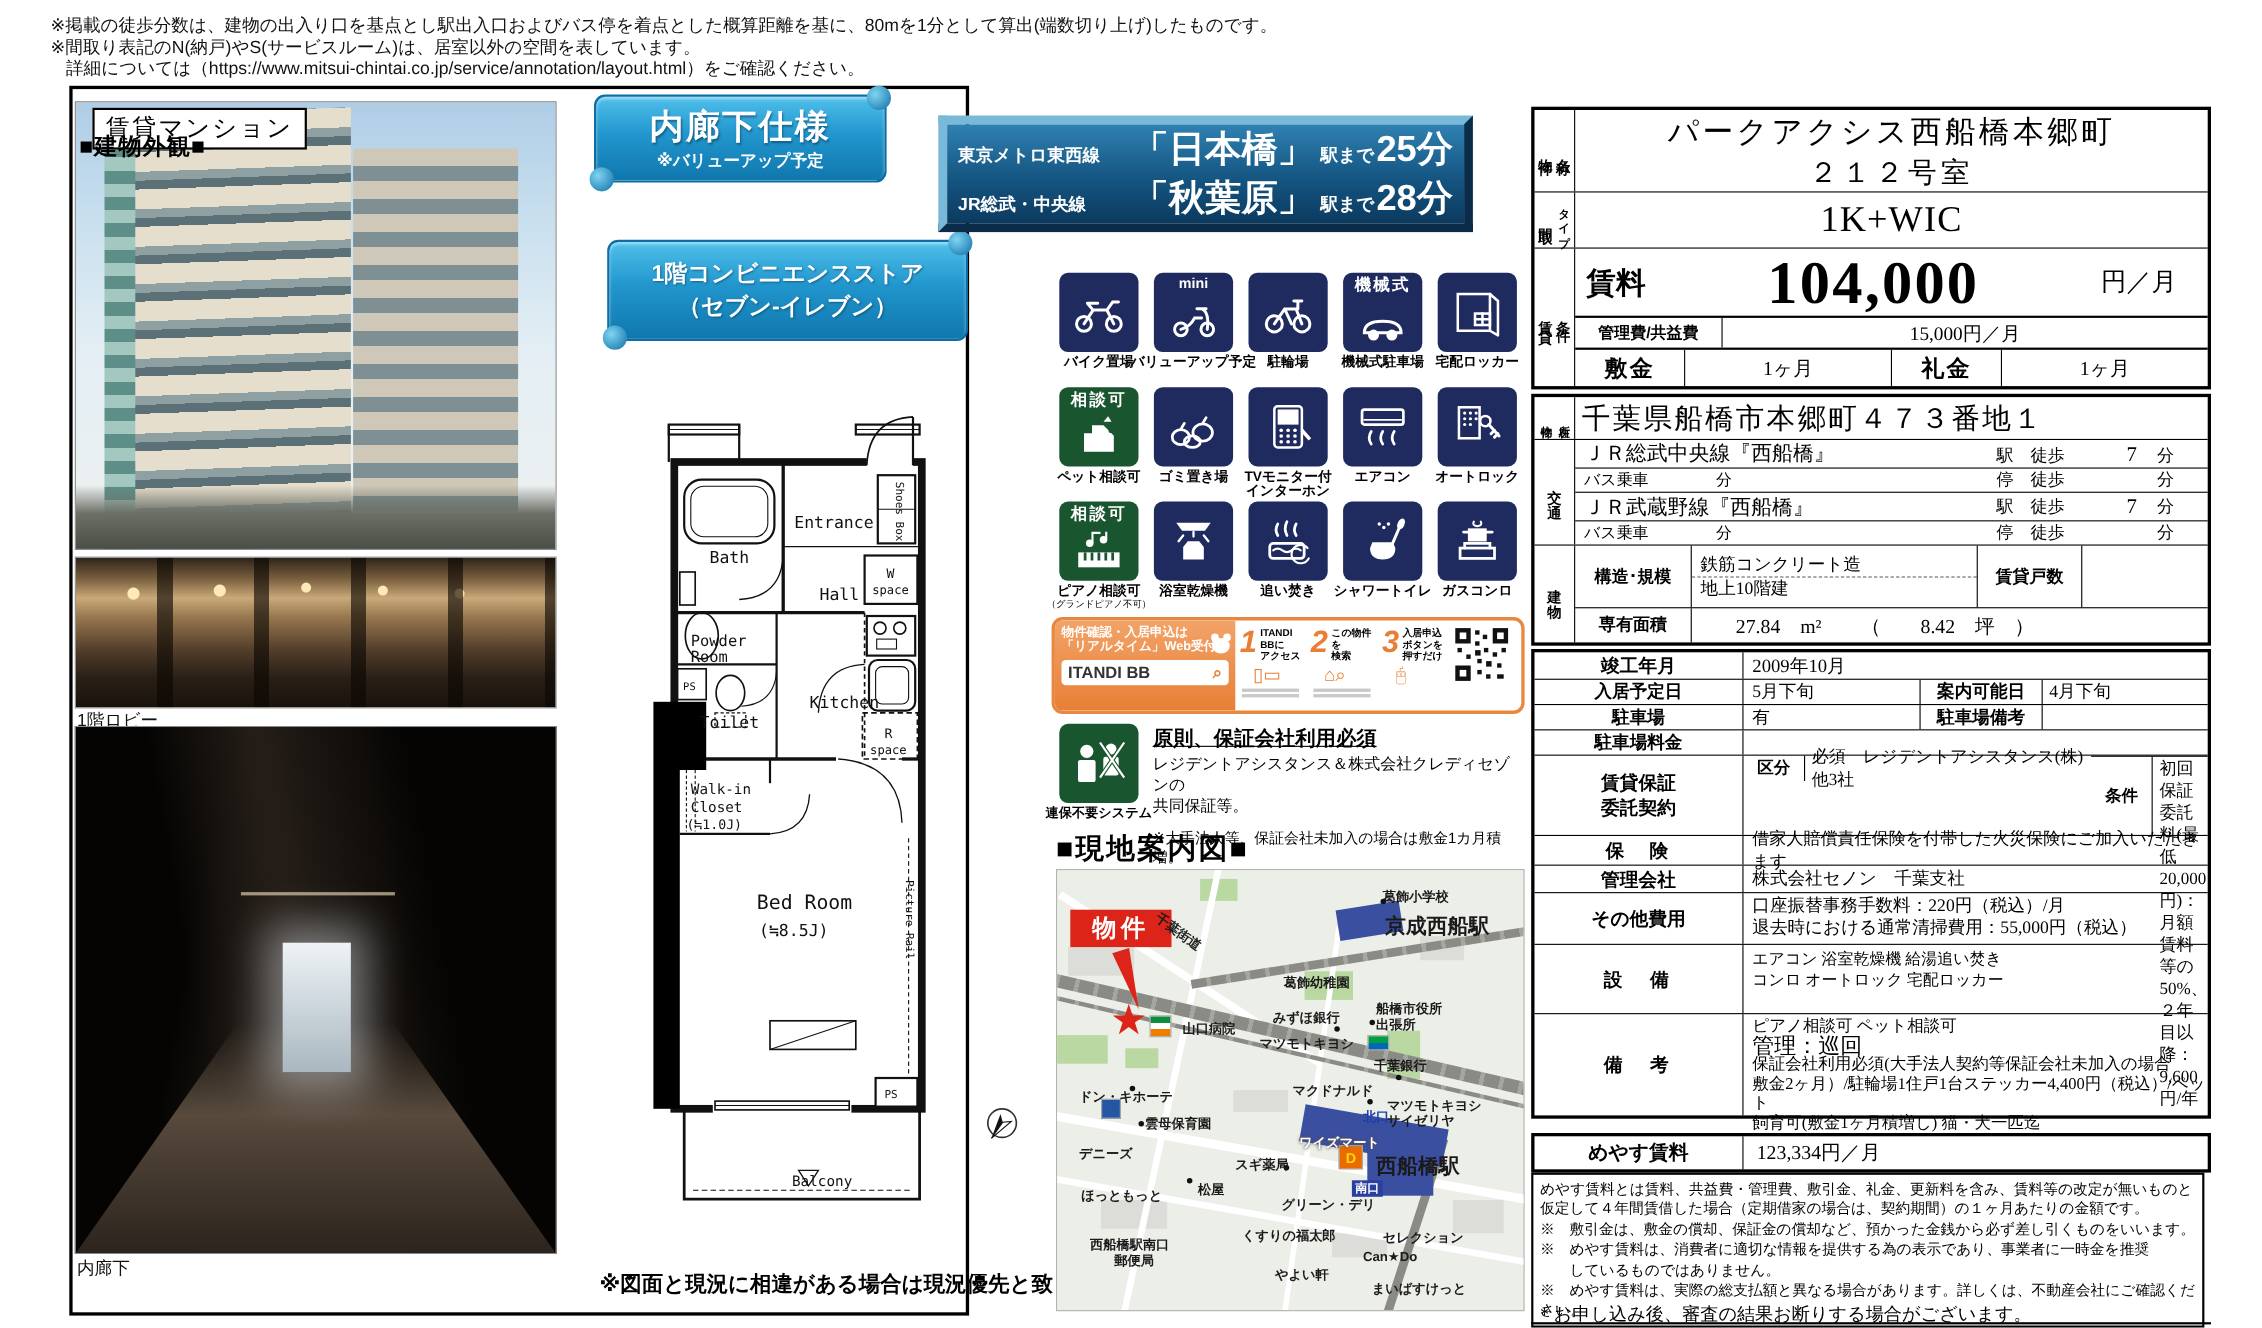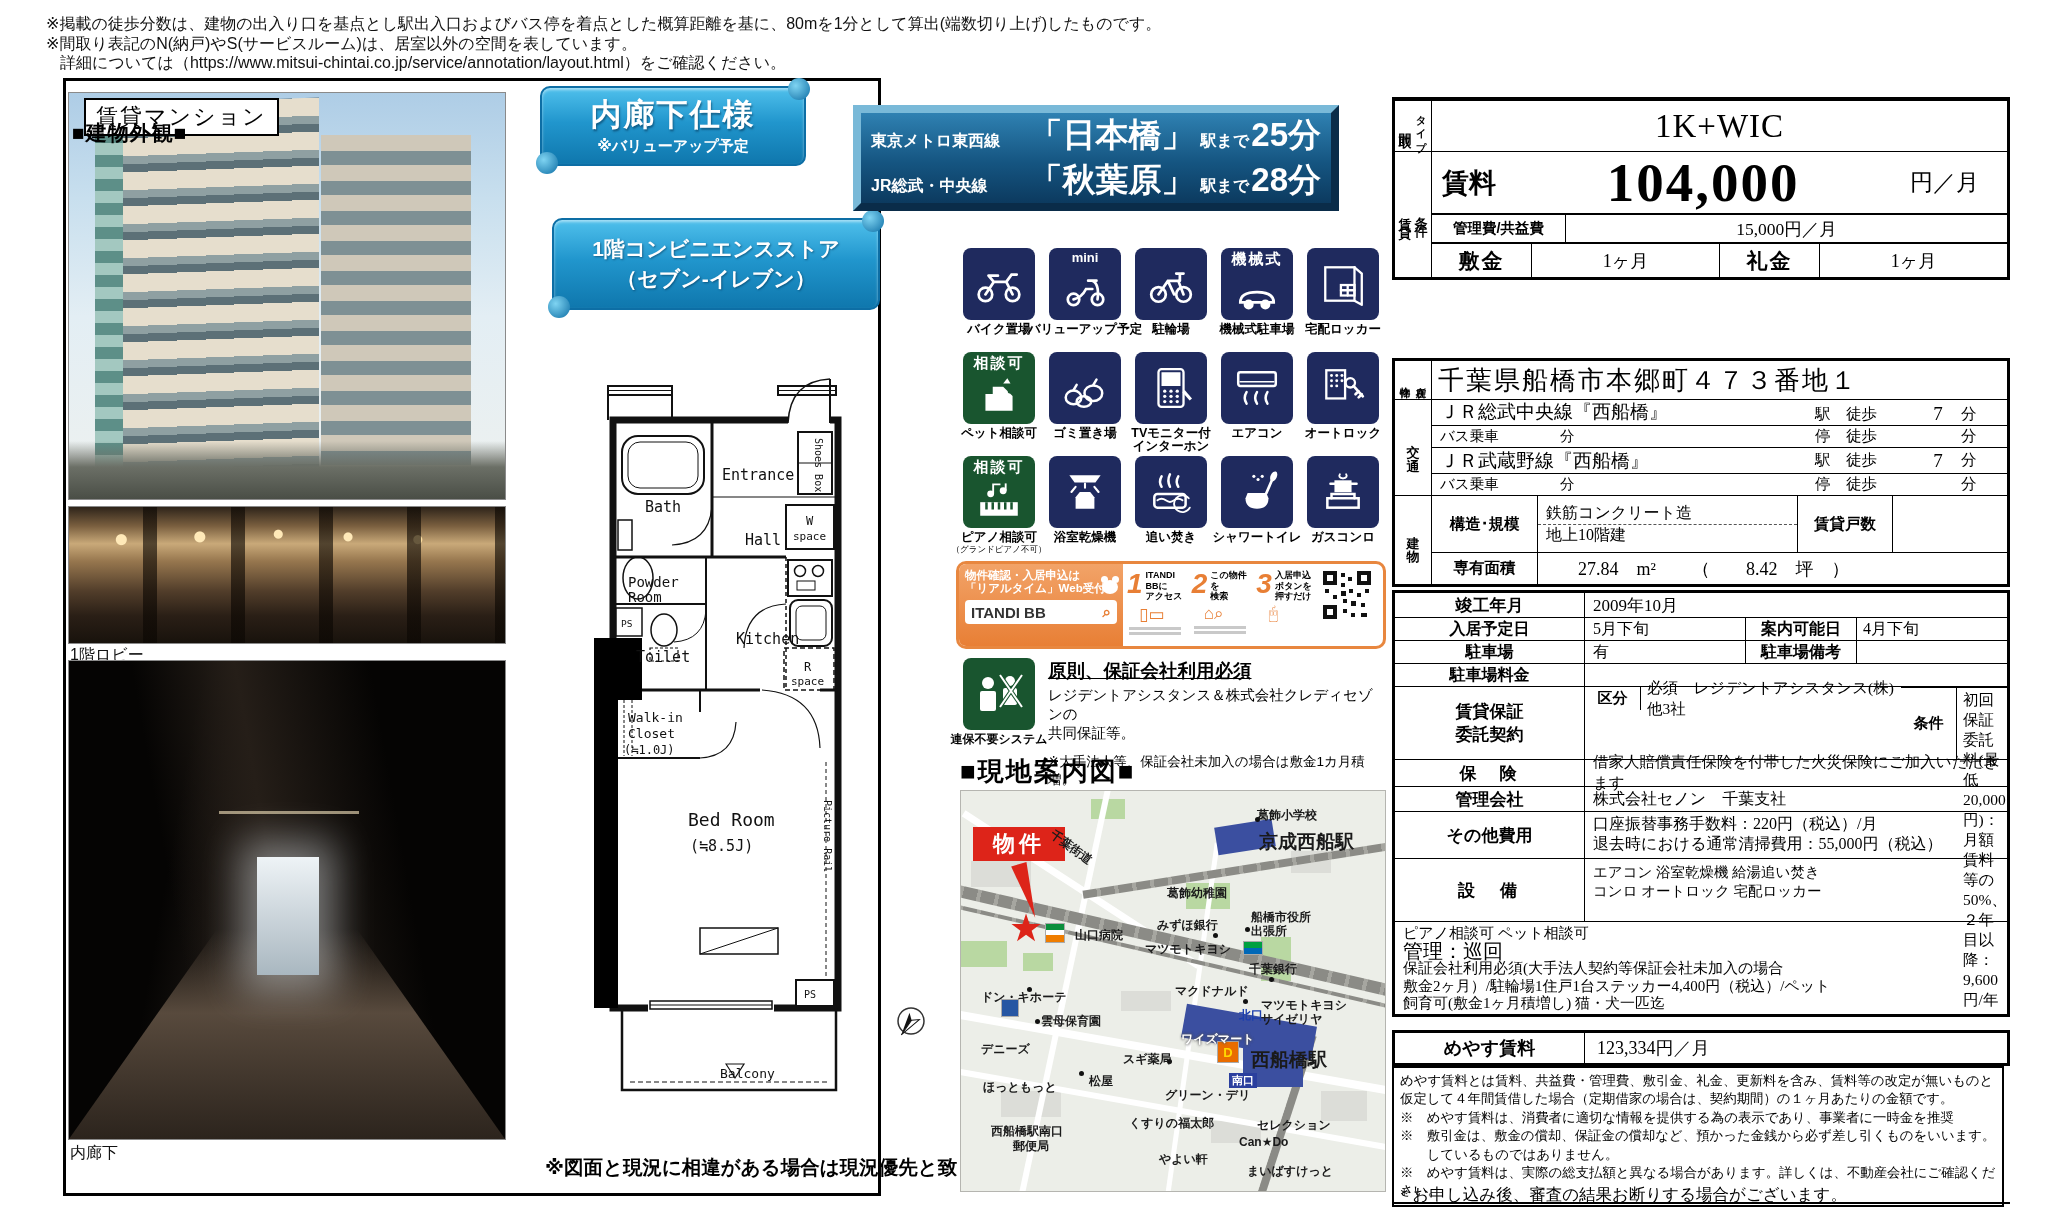--- a/index.html
+++ b/index.html
@@ -693,20 +693,30 @@
   <span class="ml" style="left:30px;top:332px">西船橋駅南口</span>
   <span class="ml" style="left:52px;top:347px">郵便局</span>
   <span class="ml" style="left:168px;top:324px">くすりの福太郎</span>
   <span class="ml" style="left:296px;top:326px">セレクション</span>
   <span class="ml" style="left:278px;top:344px">Can★Do</span>
   <span class="ml" style="left:198px;top:360px">やよい軒</span>
   <span class="ml" style="left:286px;top:372px">まいばすけっと</span>
 </div>
 
 <div class="sec" style="top:97px">
+  <div class="tr first" style="height:74px">
+    <div class="vh">
+      <span class="vt">物件</span>
+      <span class="vt">名称</span>
+    </div>
+    <div class="val cen" style="flex:1;flex-direction:column;justify-content:center">
+      <div style="font-size:28px;letter-spacing:3px">パークアクシス西船橋本郷町</div>
+      <div style="font-size:26px;letter-spacing:4px">２１２号室</div>
+    </div>
+  </div>
   <div class="tr" style="height:50px">
     <div class="vh">
       <span class="vt">間取</span>
       <span class="vt sm">タイプ</span>
     </div>
     <div class="val cen" style="flex:1;font-size:33px;letter-spacing:1px">1K+WIC</div>
   </div>
   <div class="tr" style="height:125px">
     <div class="vh">
       <span class="vt" style="letter-spacing:8px">賃貸</span>
@@ -851,36 +861,37 @@
     </div>
   </div>
   <div class="tr" style="height:62px">
     <div class="lab br" style="width:190px;font-size:17px;letter-spacing:4px">設　備</div>
     <div style="flex:1;padding:4px 0 0 8px">
       <div class="serif" style="font-size:14.5px;line-height:19px">エアコン 浴室乾燥機 給湯追い焚き</div>
       <div class="serif" style="font-size:14.5px;line-height:19px">コンロ オートロック 宅配ロッカー</div>
     </div>
   </div>
   <div class="tr" style="height:92px">
+    <div class="lab br" style="width:190px;font-size:17px;letter-spacing:4px">備　考</div>
     <div style="flex:1;padding:3px 0 0 8px">
       <div class="serif" style="font-size:15px;line-height:17.5px">ピアノ相談可 ペット相談可</div>
       <div class="serif" style="font-size:20px;line-height:17.5px">管理：巡回</div>
       <div class="serif" style="font-size:15px;line-height:17.5px">保証会社利用必須(大手法人契約等保証会社未加入の場合</div>
       <div class="serif" style="font-size:15px;line-height:17.5px">敷金2ヶ月）/駐輪場1住戸1台ステッカー4,400円（税込）/ペット</div>
       <div class="serif" style="font-size:15px;line-height:17.5px">飼育可(敷金1ヶ月積増し) 猫・犬一匹迄</div>
     </div>
   </div>
 </div>
 
 <div class="abs" id="meyasu-box">
   <div class="lab br" style="width:190px;font-size:18px">めやす賃料</div>
   <div class="val" style="flex:1;font-size:18px;padding-left:12px">123,334円／月</div>
 </div>
 <div class="abs" id="meyasu-note">
   <div>めやす賃料とは賃料、共益費・管理費、敷引金、礼金、更新料を含み、賃料等の改定が無いものと</div>
   <div>仮定して４年間賃借した場合（定期借家の場合は、契約期間）の１ヶ月あたりの金額です。</div>
+  <div>※　敷引金は、敷金の償却、保証金の償却など、預かった金銭から必ず差し引くものをいいます。</div>
   <div>※　めやす賃料は、消費者に適切な情報を提供する為の表示であり、事業者に一時金を推奨</div>
-  <div>※　敷引金は、敷金の償却、保証金の償却など、預かった金銭から必ず差し引くものをいいます。</div>
   <div>　　しているものではありません。</div>
   <div>※　めやす賃料は、実際の総支払額と異なる場合があります。詳しくは、不動産会社にご確認ください。</div>
 </div>
 <div class="abs" id="meyasu-foot">＊お申し込み後、審査の結果お断りする場合がございます。</div>
 <div class="abs" id="bottom-line"></div>
 
 </body></html>

